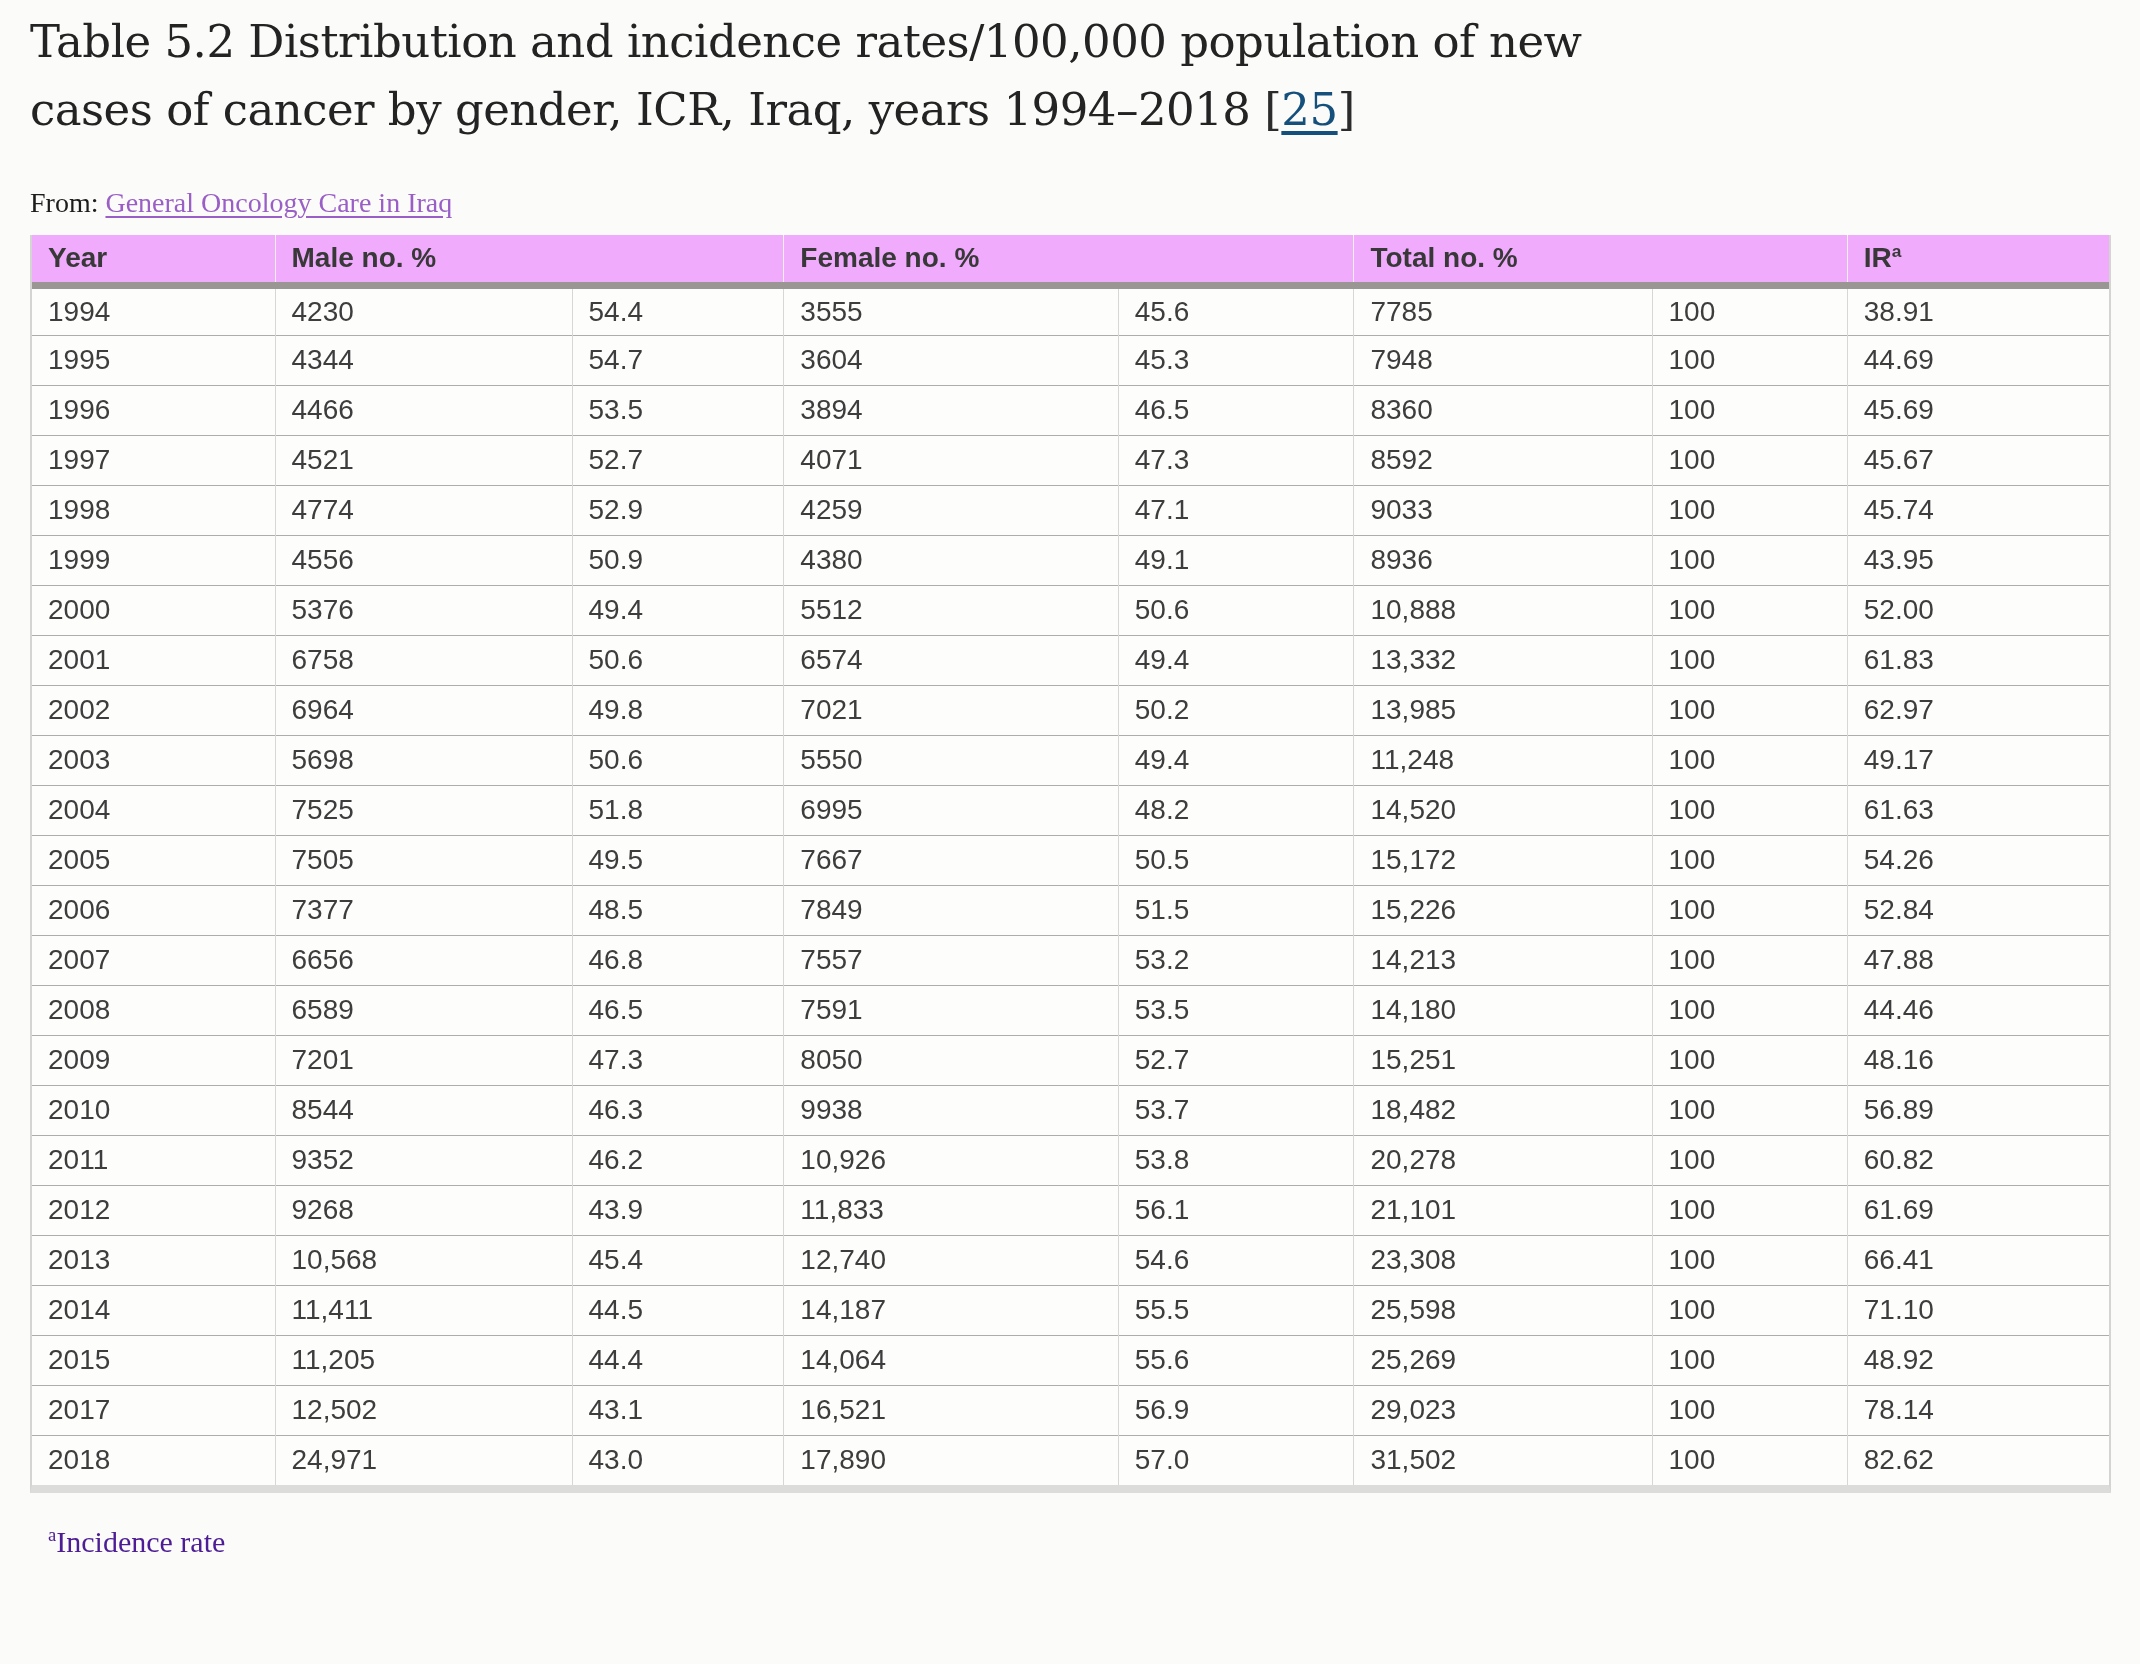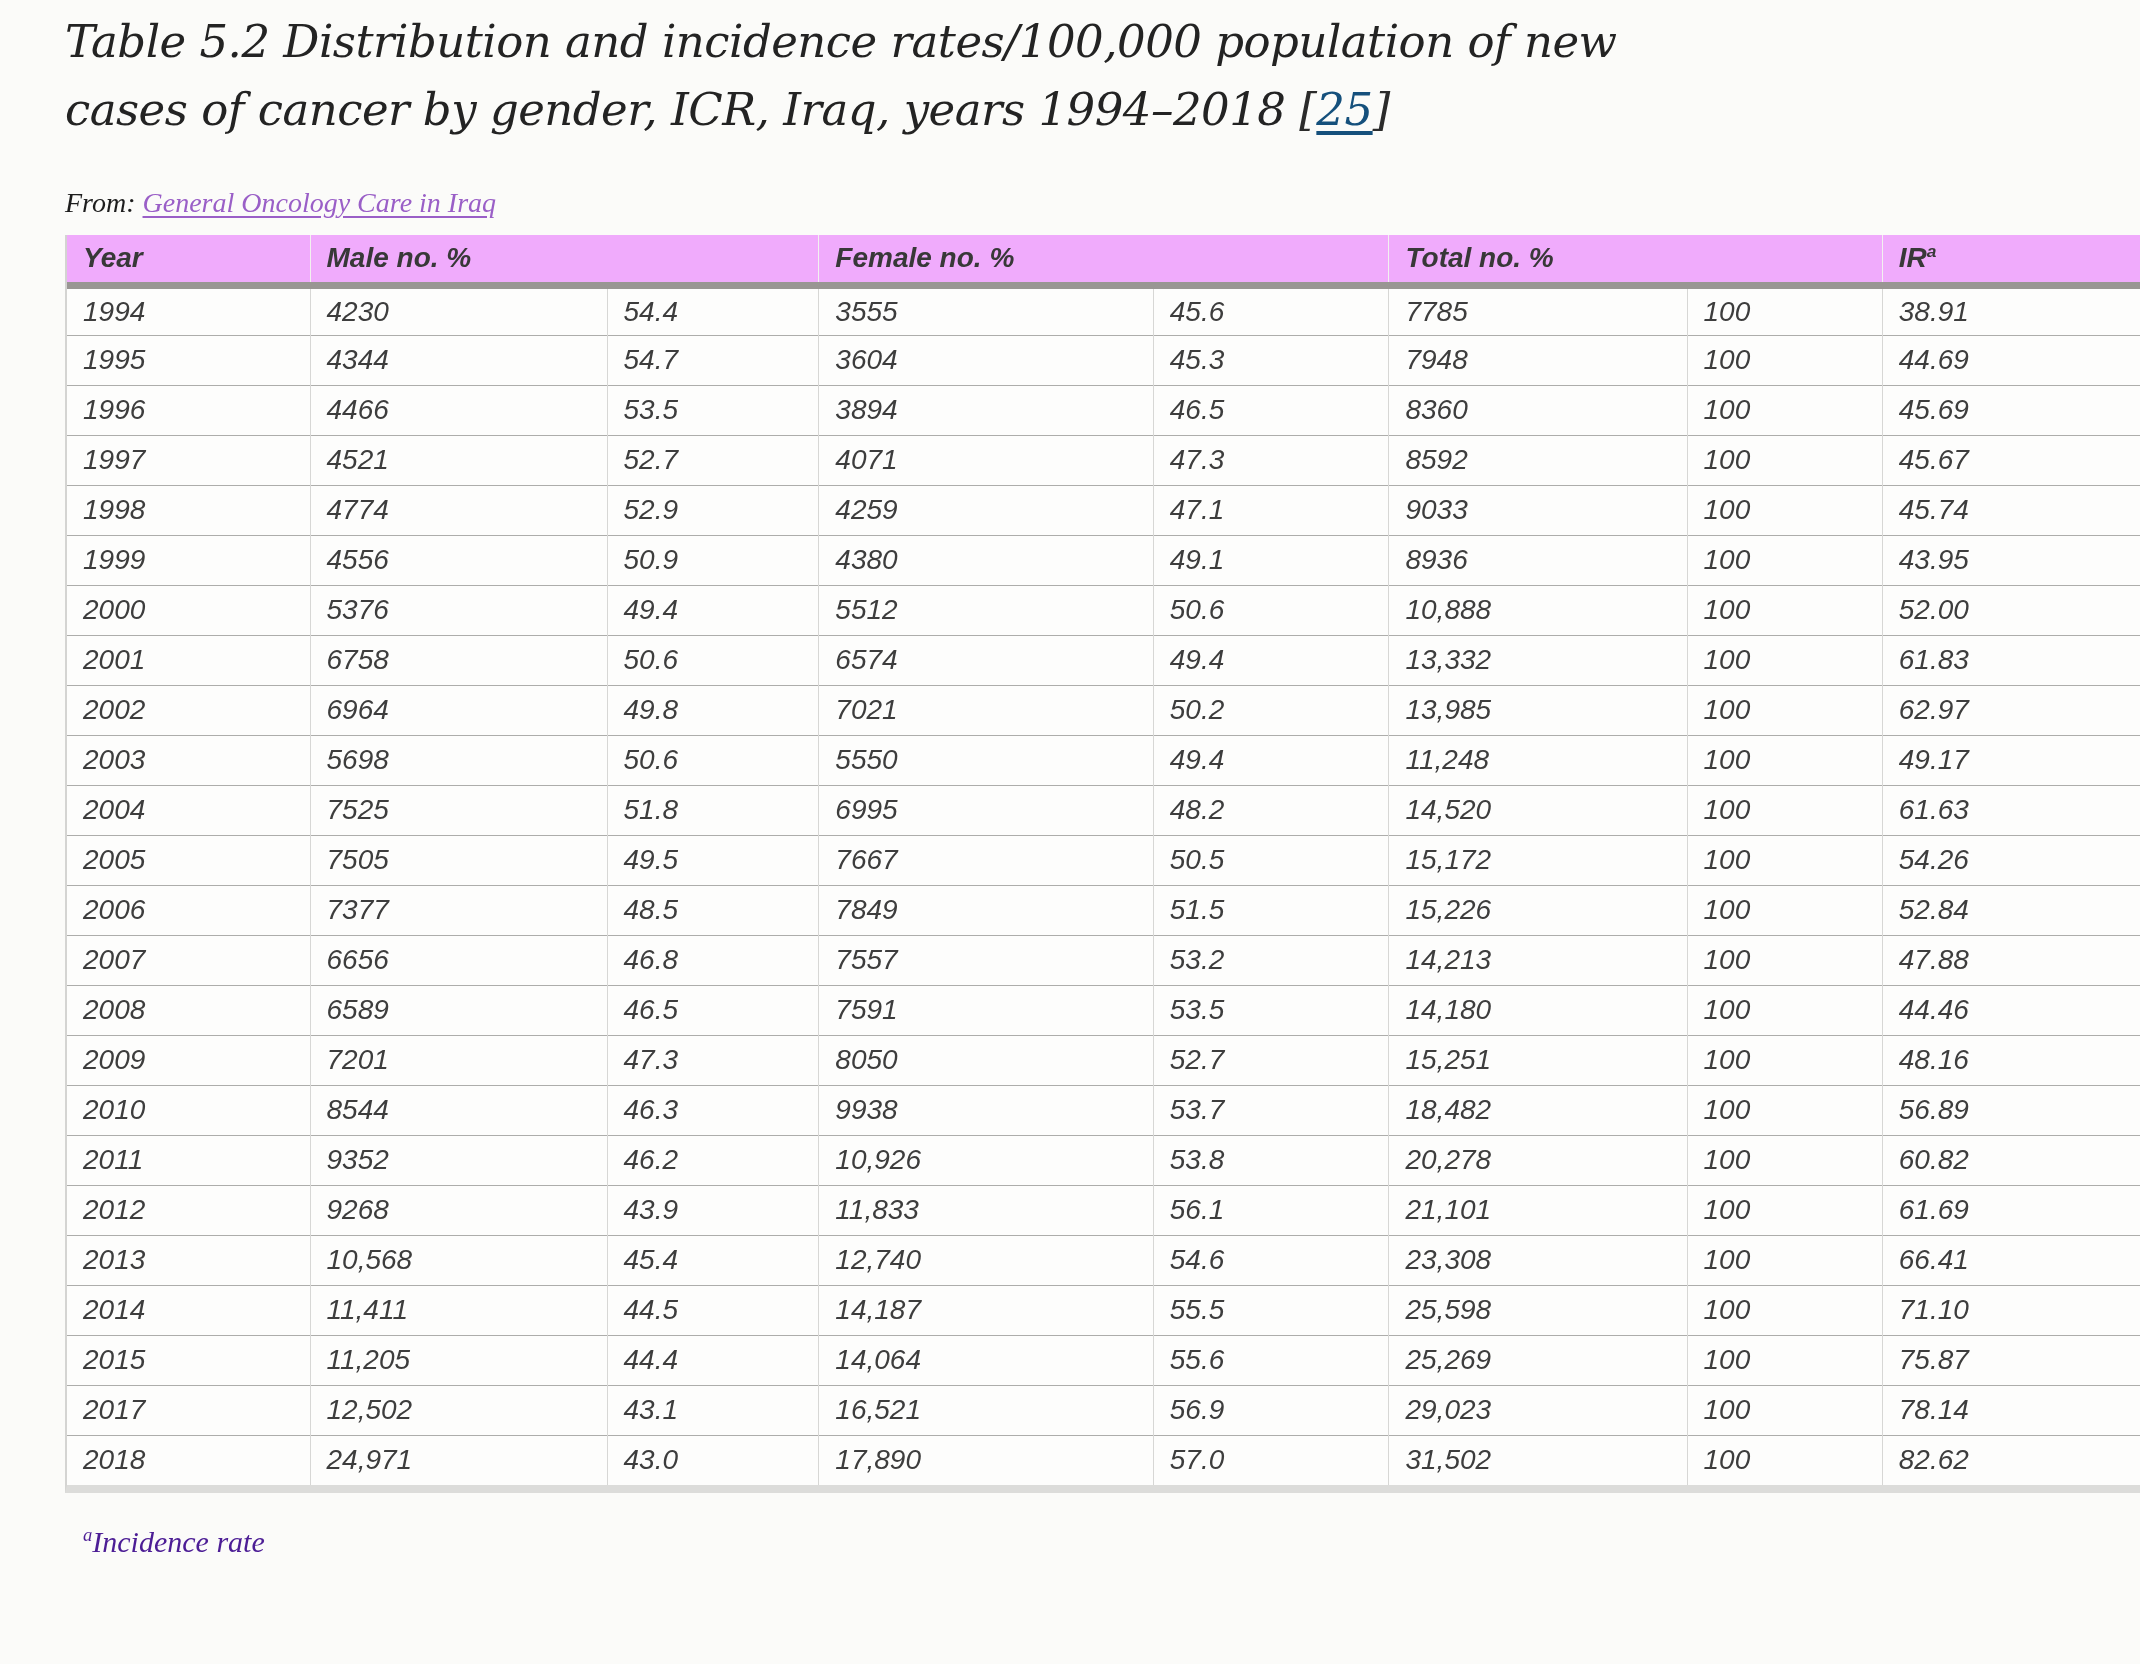--- a/index.html
+++ b/index.html
@@ -2,21 +2,21 @@
 <html><head>
 <meta charset="utf-8">
 <style>
   * { margin: 0; padding: 0; box-sizing: border-box; }
   html, body {
     width: 2140px; height: 1664px;
     background: #fbfbf9;
     font-family: "Liberation Sans", sans-serif;
     overflow: hidden;
   }
-  .page { padding: 8px 14px 0 65px; font-style: italic; }
+  .page { padding: 8px 14px 0 30px; }
 
   
   h1.table-title {
     font-family: "DejaVu Serif", serif;
     font-weight: 400;
     font-size: 45px;
     line-height: 1.5;
     color: #232323;
     max-width: 1580px;
     letter-spacing: -0.5px;
@@ -341,21 +341,21 @@
             <td>71.10</td>
           </tr>
           <tr>
             <td>2015</td>
             <td>11,205</td>
             <td>44.4</td>
             <td>14,064</td>
             <td>55.6</td>
             <td>25,269</td>
             <td>100</td>
-            <td>75.87</td>
+            <td>48.92</td>
           </tr>
           <tr>
             <td>2017</td>
             <td>12,502</td>
             <td>43.1</td>
             <td>16,521</td>
             <td>56.9</td>
             <td>29,023</td>
             <td>100</td>
             <td>78.14</td>

